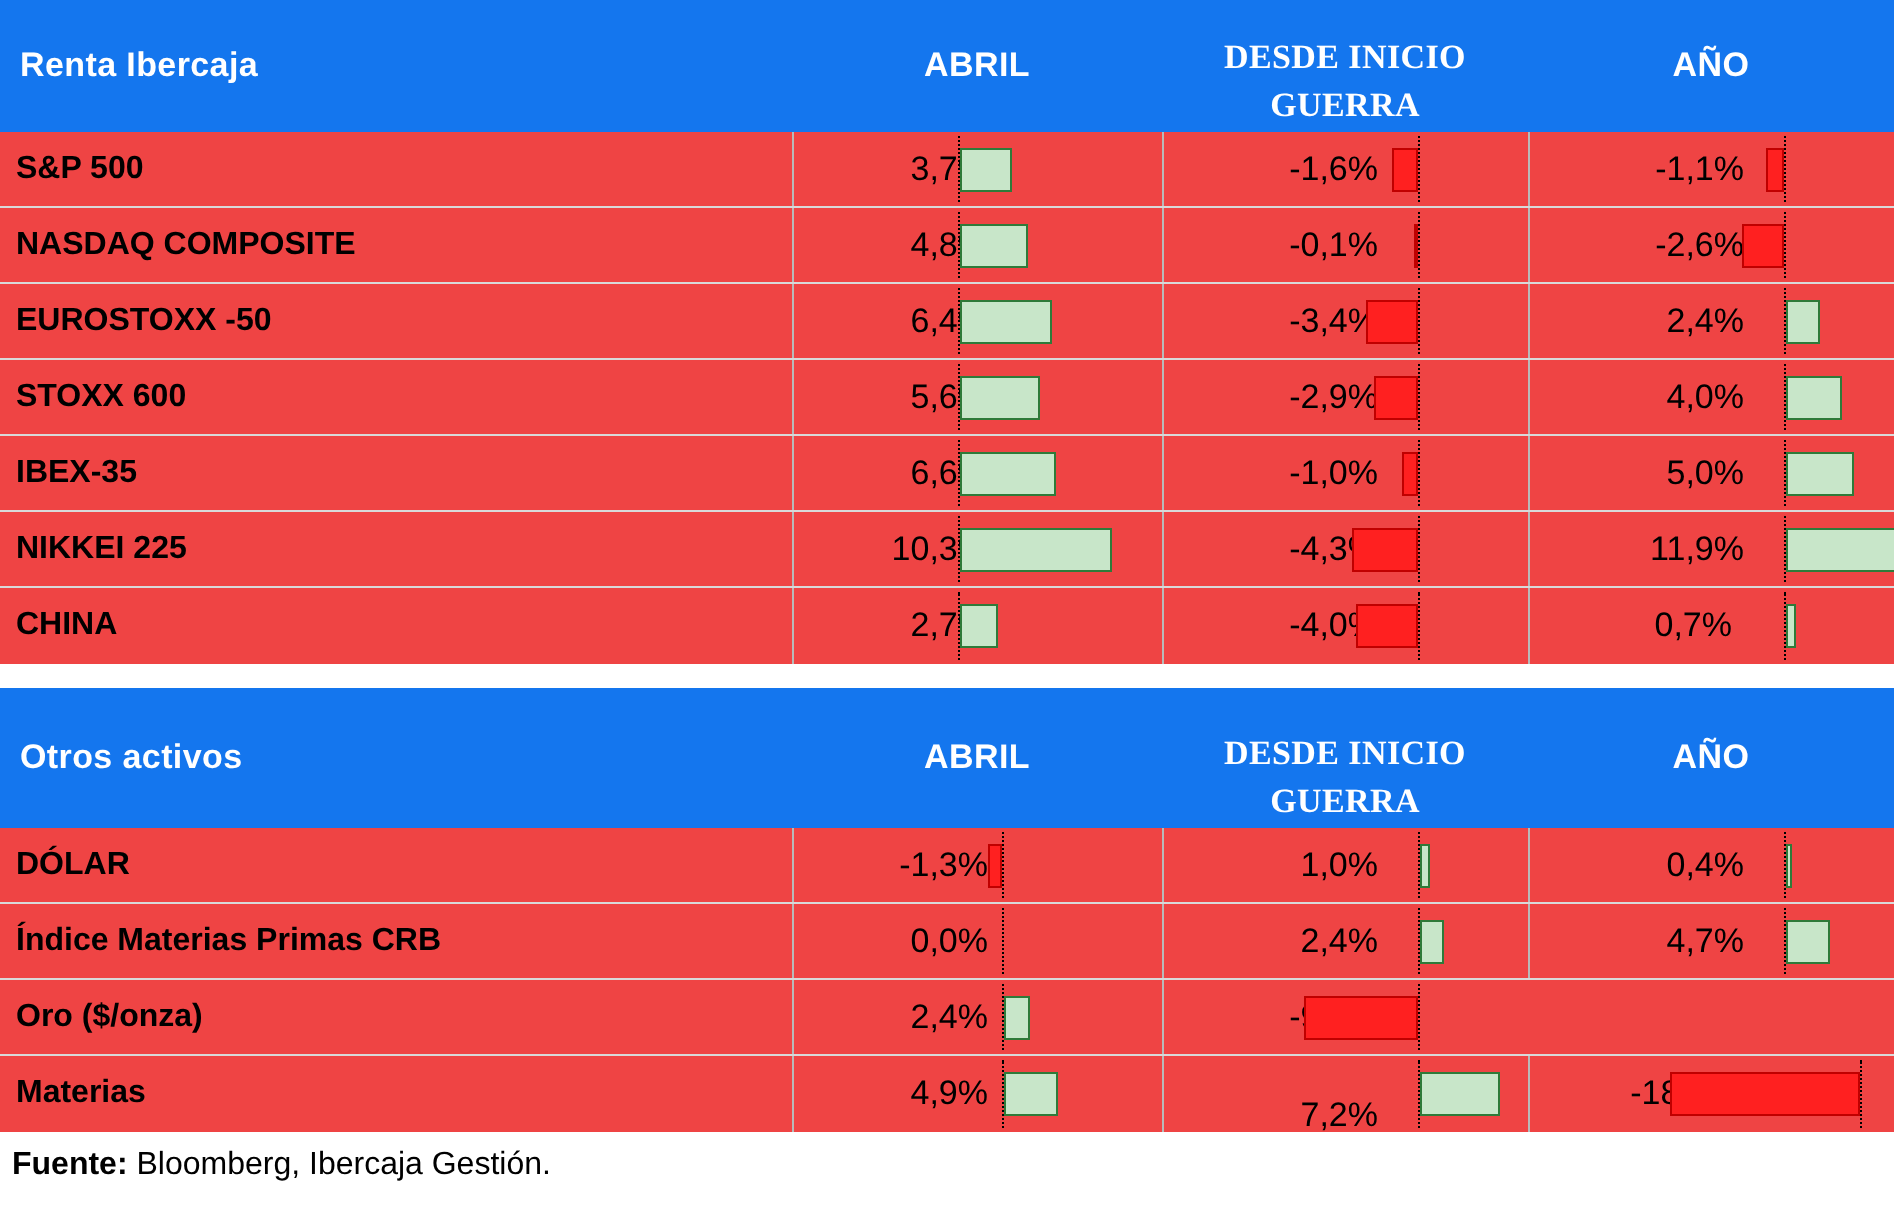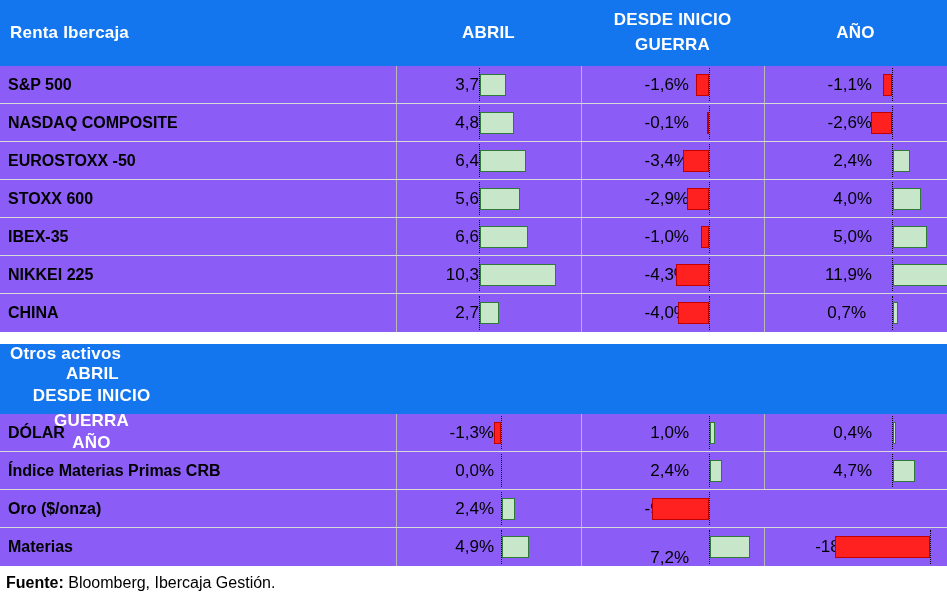--- a/index.html
+++ b/index.html
@@ -33,32 +33,33 @@
     font-size: 17px;
     letter-spacing: .2px;
   }
   .hdr .cell.title {
     justify-content: flex-start;
     padding-left: 10px;
     font-size: 17px;
   }
   .hdr .two-line {
     flex-direction: column;
-    justify-content: center;
+    justify-content: flex-end;
     line-height: 1.45;
+    font-family: Liberation Serif, serif;
   }
 
   
   .c-name  { width: 396px; }
   .c-abril { width: 185px; }
   .c-guerra{ width: 183px; }
   .c-anio  { width: 183px; }
 
   
-  .rows { background: #8b5cf6; }
+  .rows { background: #ef4444; }
   .row {
     display: flex;
     align-items: stretch;
     height: 38px;
     border-bottom: 1px solid #d9d9d9;
   }
   .row:last-child { border-bottom: none; }
 
   .cell-name {
     display: flex;
@@ -314,21 +315,21 @@
         </div>
       </div>
 
     </div>
   </div>
 
   <div class="gap"></div>
 
   <div class="panel panel-wrap">
 
-    <div class="hdr" style="height:70px;flex-direction:column;">
+    <div class="hdr" style="height:70px;">
       <div class="cell title c-name">Otros activos</div>
       <div class="cell c-abril">ABRIL</div>
       <div class="cell two-line c-guerra">
         <span>DESDE INICIO</span>
         <span>GUERRA</span>
       </div>
       <div class="cell c-anio">AÑO</div>
     </div>
 
     <div class="rows">

